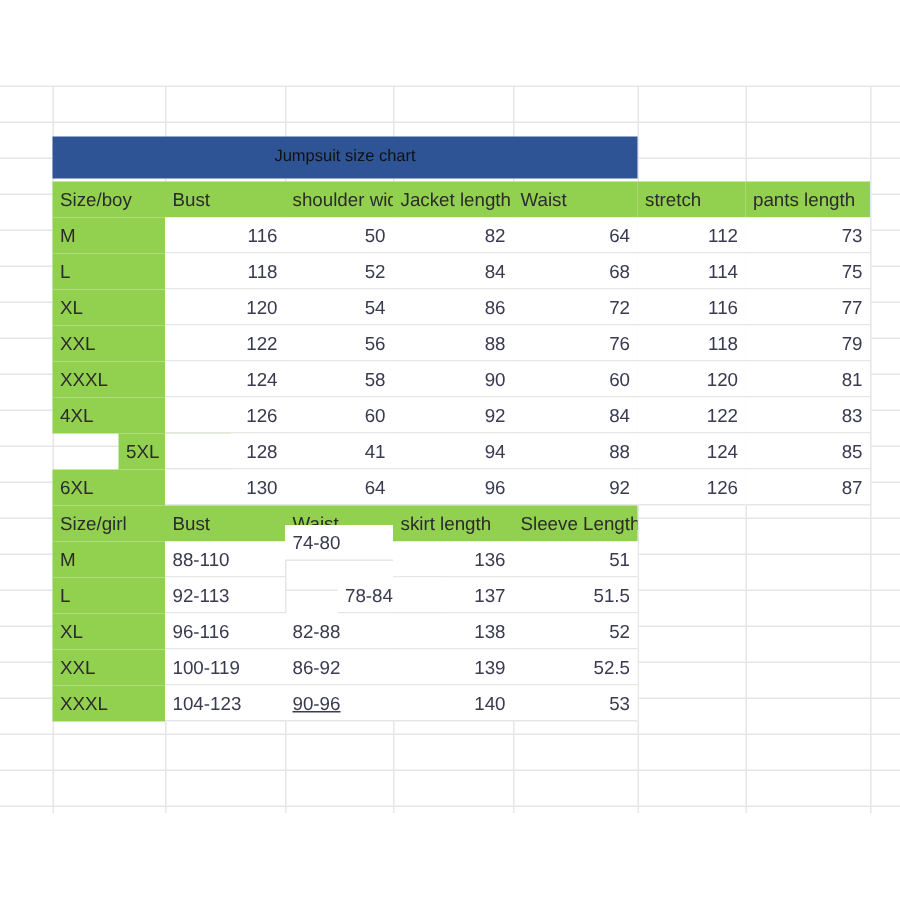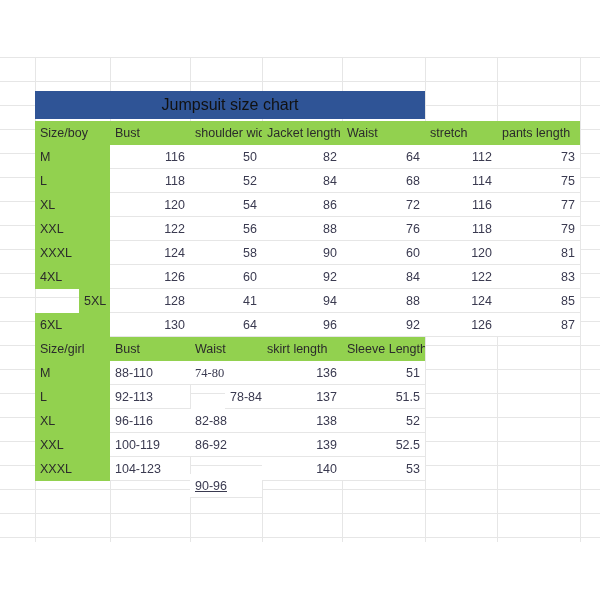--- a/index.html
+++ b/index.html
@@ -62,21 +62,21 @@
   }
   .cell.bordered {
     border-bottom: 1px solid #e6e6e6;
   }
 
   #title-band {
     position: absolute;
     box-sizing: border-box;
     background: #2f5496;
     color: #111111;
-    font-size: 16px;
+    font-size: 11px;
     line-height: 27px;
     text-align: center;
     white-space: nowrap;
     overflow: hidden;
   }
 </style>
 </head>
 <body>
 
 <div id="sheet">
@@ -183,37 +183,37 @@
       <div class="cell num white bordered" style="left: 497px; top: 313px; width: 83px;">87</div>
     </div>
   <div id="girl-table">
       <div class="cell txt green" style="left: 35px; top: 337px; width: 75px;">Size/girl</div>
       <div class="cell txt green" style="left: 110px; top: 337px; width: 80px;">Bust</div>
       <div class="cell txt green" style="left: 190px; top: 337px; width: 72px;">Waist</div>
       <div class="cell txt green" style="left: 262px; top: 337px; width: 80px;">skirt length</div>
       <div class="cell txt green" style="left: 342px; top: 337px; width: 83px;">Sleeve Length</div>
       <div class="cell txt green" style="left: 35px; top: 361px; width: 75px;">M</div>
       <div class="cell txt white bordered" style="left: 110px; top: 361px; width: 80px;">88-110</div>
-      <div class="cell txt white bordered" style="left: 190px; top: 361px; width: 72px; font-family: Liberation Serif, serif;">74-80</div>
+      <div class="cell txt white bordered" style="left: 190px; top: 350px; width: 72px;">74-80</div>
       <div class="cell num white bordered" style="left: 262px; top: 361px; width: 80px;">136</div>
       <div class="cell num white bordered" style="left: 342px; top: 361px; width: 83px;">51</div>
       <div class="cell txt green" style="left: 35px; top: 385px; width: 75px;">L</div>
       <div class="cell txt white bordered" style="left: 110px; top: 385px; width: 80px;">92-113</div>
       <div class="cell txt white bordered" style="left: 190px; top: 385px; width: 72px; margin-left: 35px;">78-84</div>
       <div class="cell num white bordered" style="left: 262px; top: 385px; width: 80px;">137</div>
       <div class="cell num white bordered" style="left: 342px; top: 385px; width: 83px;">51.5</div>
       <div class="cell txt green" style="left: 35px; top: 409px; width: 75px;">XL</div>
       <div class="cell txt white bordered" style="left: 110px; top: 409px; width: 80px;">96-116</div>
       <div class="cell txt white bordered" style="left: 190px; top: 409px; width: 72px;">82-88</div>
       <div class="cell num white bordered" style="left: 262px; top: 409px; width: 80px;">138</div>
       <div class="cell num white bordered" style="left: 342px; top: 409px; width: 83px;">52</div>
       <div class="cell txt green" style="left: 35px; top: 433px; width: 75px;">XXL</div>
       <div class="cell txt white bordered" style="left: 110px; top: 433px; width: 80px;">100-119</div>
       <div class="cell txt white bordered" style="left: 190px; top: 433px; width: 72px;">86-92</div>
       <div class="cell num white bordered" style="left: 262px; top: 433px; width: 80px;">139</div>
       <div class="cell num white bordered" style="left: 342px; top: 433px; width: 83px;">52.5</div>
       <div class="cell txt green" style="left: 35px; top: 457px; width: 75px;">XXXL</div>
       <div class="cell txt white bordered" style="left: 110px; top: 457px; width: 80px;">104-123</div>
-      <div class="cell txt white bordered" style="left: 190px; top: 474px; width: 72px; text-decoration: underline;">90-96</div>
+      <div class="cell txt white bordered" style="left: 190px; top: 457px; width: 72px; text-decoration: underline;">90-96</div>
       <div class="cell num white bordered" style="left: 262px; top: 457px; width: 80px;">140</div>
       <div class="cell num white bordered" style="left: 342px; top: 457px; width: 83px;">53</div>
     </div>
 </div>
 
 </body></html>

